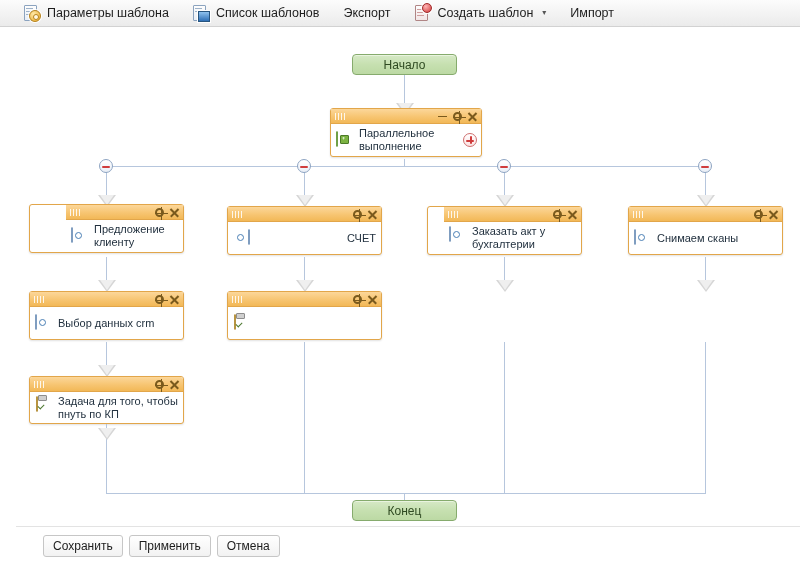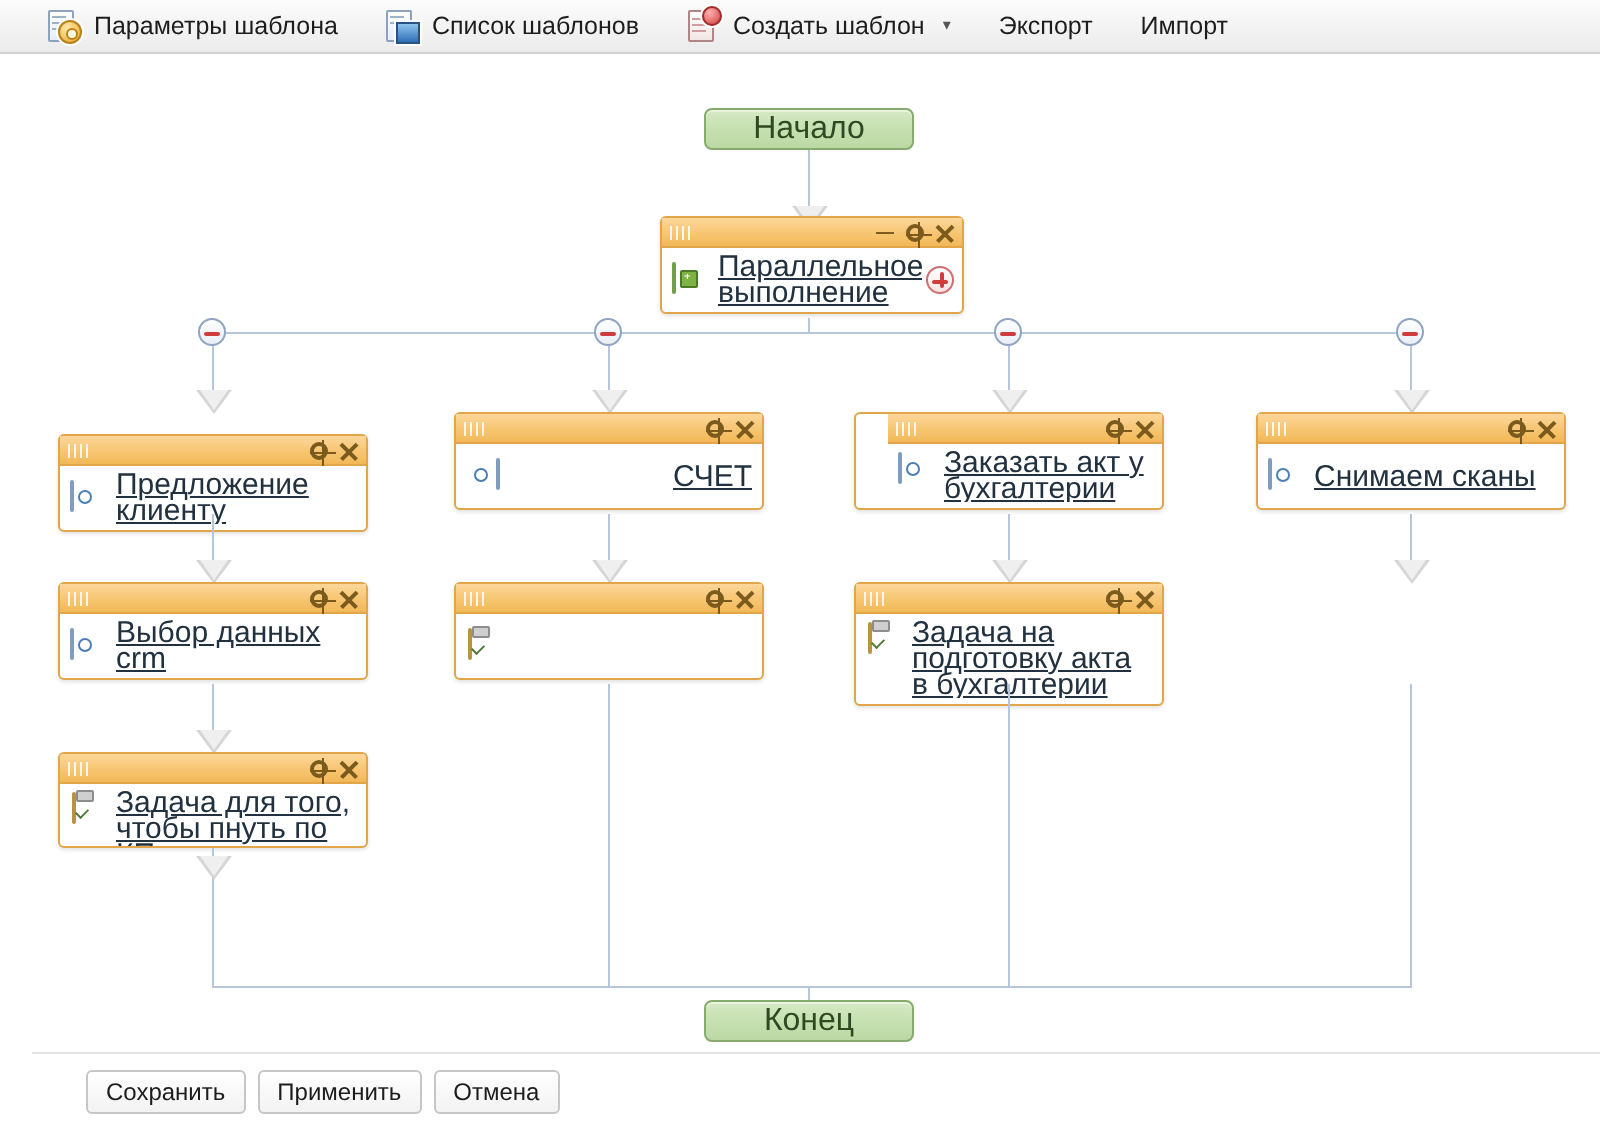--- a/index.html
+++ b/index.html
@@ -98,21 +98,21 @@
     content:"";position:absolute;left:2px;top:5.5px;width:8px;height:2px;
     background:#cf3c3c;border-radius:1px;
   }
 
   
   .term{
     position:absolute;width:105px;height:21px;box-sizing:border-box;
     background:linear-gradient(to bottom,#d6e9c6 0%,#c6e0b0 50%,#bcd9a4 100%);
     border:1px solid #86ab6d;border-radius:4px;
     display:flex;align-items:center;justify-content:center;
-    font-size:16px;color:#2f4a22;
+    font-size:12px;color:#2f4a22;
     box-shadow:inset 0 1px 0 #e9f4df;
   }
 
   
   .node{
     position:absolute;width:155px;box-sizing:border-box;
     background:#ffffff;border:1px solid #e2a64a;border-radius:3px;
     box-shadow:0 1px 2px rgba(0,0,0,.12);
   }
   .node-hd{
@@ -150,22 +150,22 @@
   }
   .hd-close:before{transform:rotate(45deg);}
   .hd-close:after{transform:rotate(-45deg);}
 
   .node-bd{
     min-height:32px;box-sizing:border-box;
     display:flex;align-items:center;gap:6px;
     padding:3px 5px 3px 5px;overflow:hidden;
   }
   .node-label{
-    font-size:15px;line-height:13px;color:#22313f;
-    flex:1 1 auto;overflow:hidden;text-decoration:underline;
+    font-size:11px;line-height:13px;color:#22313f;
+    flex:1 1 auto;overflow:hidden;
   }
   .node-bd.plus{padding-right:20px;position:relative;}
 
   
   .bic{width:17px;height:17px;flex:0 0 17px;position:relative;}
   .bic-action{
     width:15px;height:15px;box-sizing:border-box;
     background:linear-gradient(to bottom,#fbfdff,#dde9f5);
     border:1px solid #7f9dc0;border-radius:2px;
   }
@@ -246,39 +246,39 @@
   </div>
 
   <div class="tbtn">
     <span class="ic ic-tpl-list">
       <span class="sheet"></span>
       <span class="ln" style="top:3px"></span>
         <span class="ln" style="top:6px"></span>
       <span class="blue"></span>
     </span>
     <span>Список шаблонов</span>
+  </div>
+
+  <div class="tbtn">
+    <span>Экспорт</span>
   </div>
 
   <div class="tbtn">
     <span class="ic ic-tpl-new">
       <span class="sheet"></span>
       <span class="ln" style="top:4px"></span>
         <span class="ln" style="top:7px"></span>
         <span class="ln" style="top:10px"></span>
       <span class="star"></span>
     </span>
     <span>Создать шаблон</span>
     <span class="tcaret">▾</span>
   </div>
 
   <div class="tbtn">
-    <span>Экспорт</span>
-  </div>
-
-  <div class="tbtn">
     <span>Импорт</span>
   </div>
 </div>
 
 <div class="canvas">
 
   <div class="term" style="left:352px;top:15px;">
     <span>Начало</span>
   </div>
 
@@ -314,21 +314,21 @@
 
   <div class="seg vseg" style="left:106px;top:134px;height:26px;"></div>
   <div class="arrow" style="left:98px;top:156px;"></div>
   <div class="seg vseg" style="left:304px;top:134px;height:26px;"></div>
   <div class="arrow" style="left:296px;top:156px;"></div>
   <div class="seg vseg" style="left:504px;top:134px;height:26px;"></div>
   <div class="arrow" style="left:496px;top:156px;"></div>
   <div class="seg vseg" style="left:705px;top:134px;height:26px;"></div>
   <div class="arrow" style="left:697px;top:156px;"></div>
 
-  <div class="node" style="left:29px;top:178px;">
+  <div class="node" style="left:29px;top:165px;padding-left:36px;">
     <div class="node-hd">
       <span class="grip"></span>
       <span class="hd-btn hd-gear"></span>
       <span class="hd-btn hd-close"></span>
     </div>
     <div class="node-bd">
       <span class="bic"><span class="bic-action"></span></span>
       <span class="node-label">Предложение клиенту</span>
     </div>
   </div>
@@ -396,31 +396,20 @@
       <span class="hd-btn hd-close"></span>
     </div>
     <div class="node-bd" style="align-items:flex-start;">
       <span class="bic" style="margin-top:2px"><span class="bic-action"></span></span>
       <span class="node-label">Заказать акт у бухгалтерии</span>
     </div>
   </div>
   <div class="seg vseg" style="left:504px;top:218px;height:28px;"></div>
   <div class="arrow" style="left:496px;top:241px;"></div>
 
-  <div class="node" style="left:427px;top:252px;">
-    <div class="node-hd">
-      <span class="grip"></span>
-      <span class="hd-btn hd-gear"></span>
-      <span class="hd-btn hd-close"></span>
-    </div>
-    <div class="node-bd" style="align-items:flex-start;">
-      <span class="bic" style="margin-top:2px"><span class="bic-task"></span></span>
-      <span class="node-label">Задача на подготовку акта в бухгалтерии</span>
-    </div>
-  </div>
   <div class="seg vseg" style="left:504px;top:303px;height:152px;"></div>
 
   <div class="node" style="left:628px;top:167px;">
     <div class="node-hd">
       <span class="grip"></span>
       <span class="hd-btn hd-gear"></span>
       <span class="hd-btn hd-close"></span>
     </div>
     <div class="node-bd">
       <span class="bic"><span class="bic-action"></span></span>

